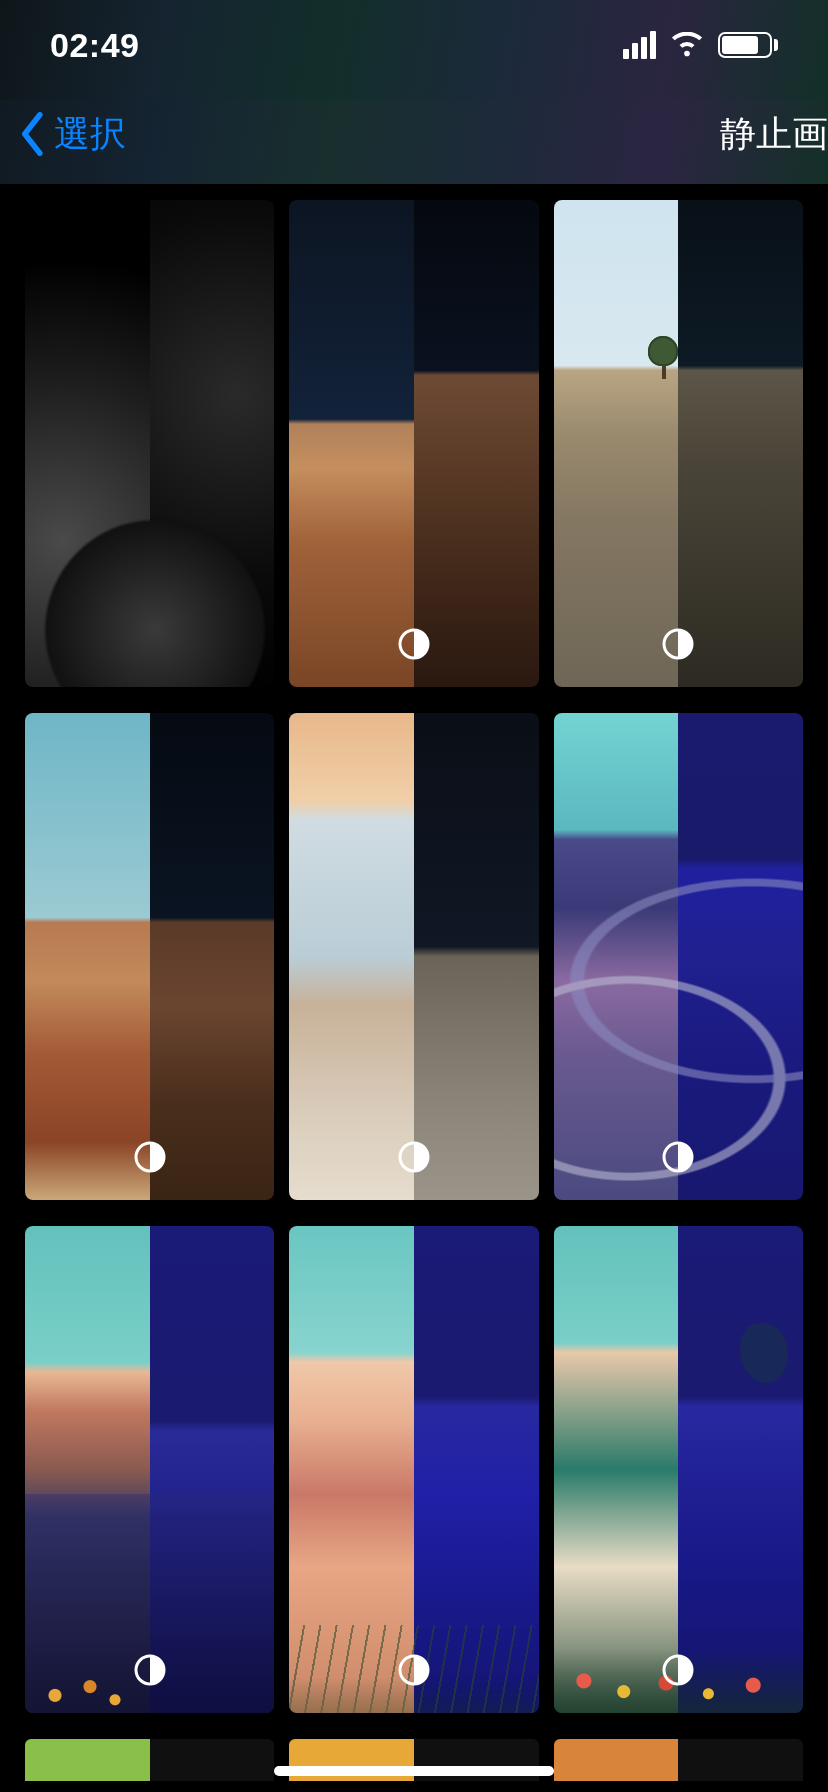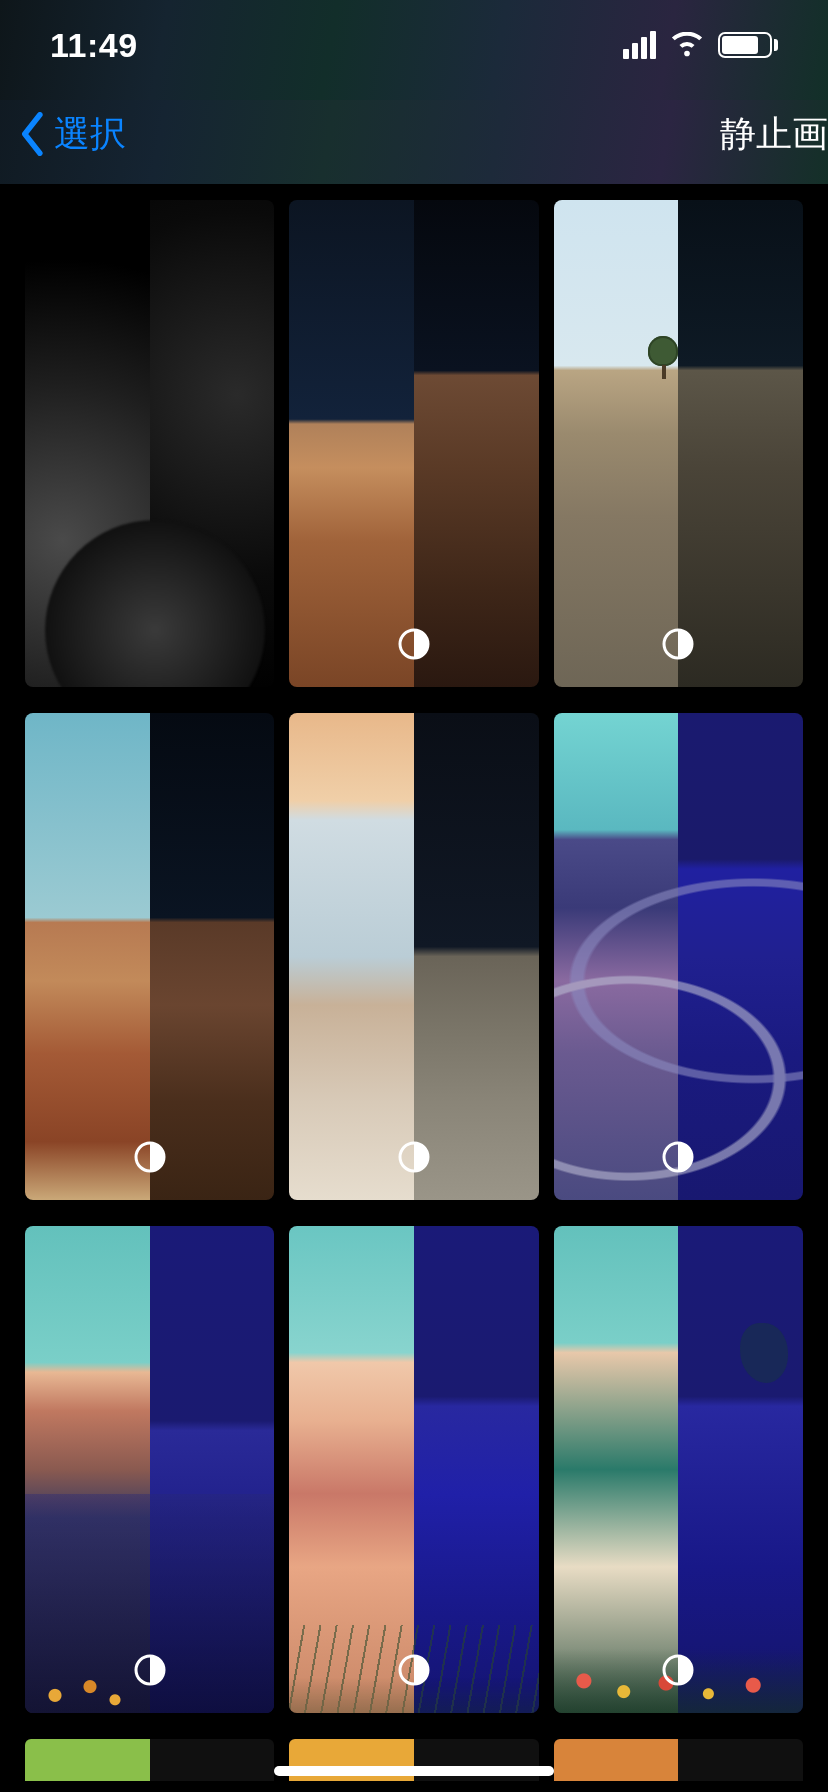--- a/index.html
+++ b/index.html
@@ -136,21 +136,21 @@
   
   .home-indicator{
     position:absolute; bottom:16px; left:50%; transform:translateX(-50%);
     width:280px; height:10px; background:#fff; border-radius:10px; z-index:30;
   }
 </style>
 </head>
 <body>
 
 <div class="status-bar">
-  <div class="status-time">11:49</div>
+  <div class="status-time">02:49</div>
   <div class="status-right">
     <div class="cellular">
       <span></span>
         <span></span>
         <span></span>
         <span></span>
     </div>
     <svg class="wifi" viewBox="0 0 36 26">
       <path d="M18 22a3 3 0 100 6 3 3 0 000-6zm-8-6a12 12 0 0116 0l-3 3a8 8 0 00-10 0zM2 8a24 24 0 0132 0l-3 3a20 20 0 00-26 0z" fill="#fff" transform="translate(0,-3)"></path>
     </svg>

